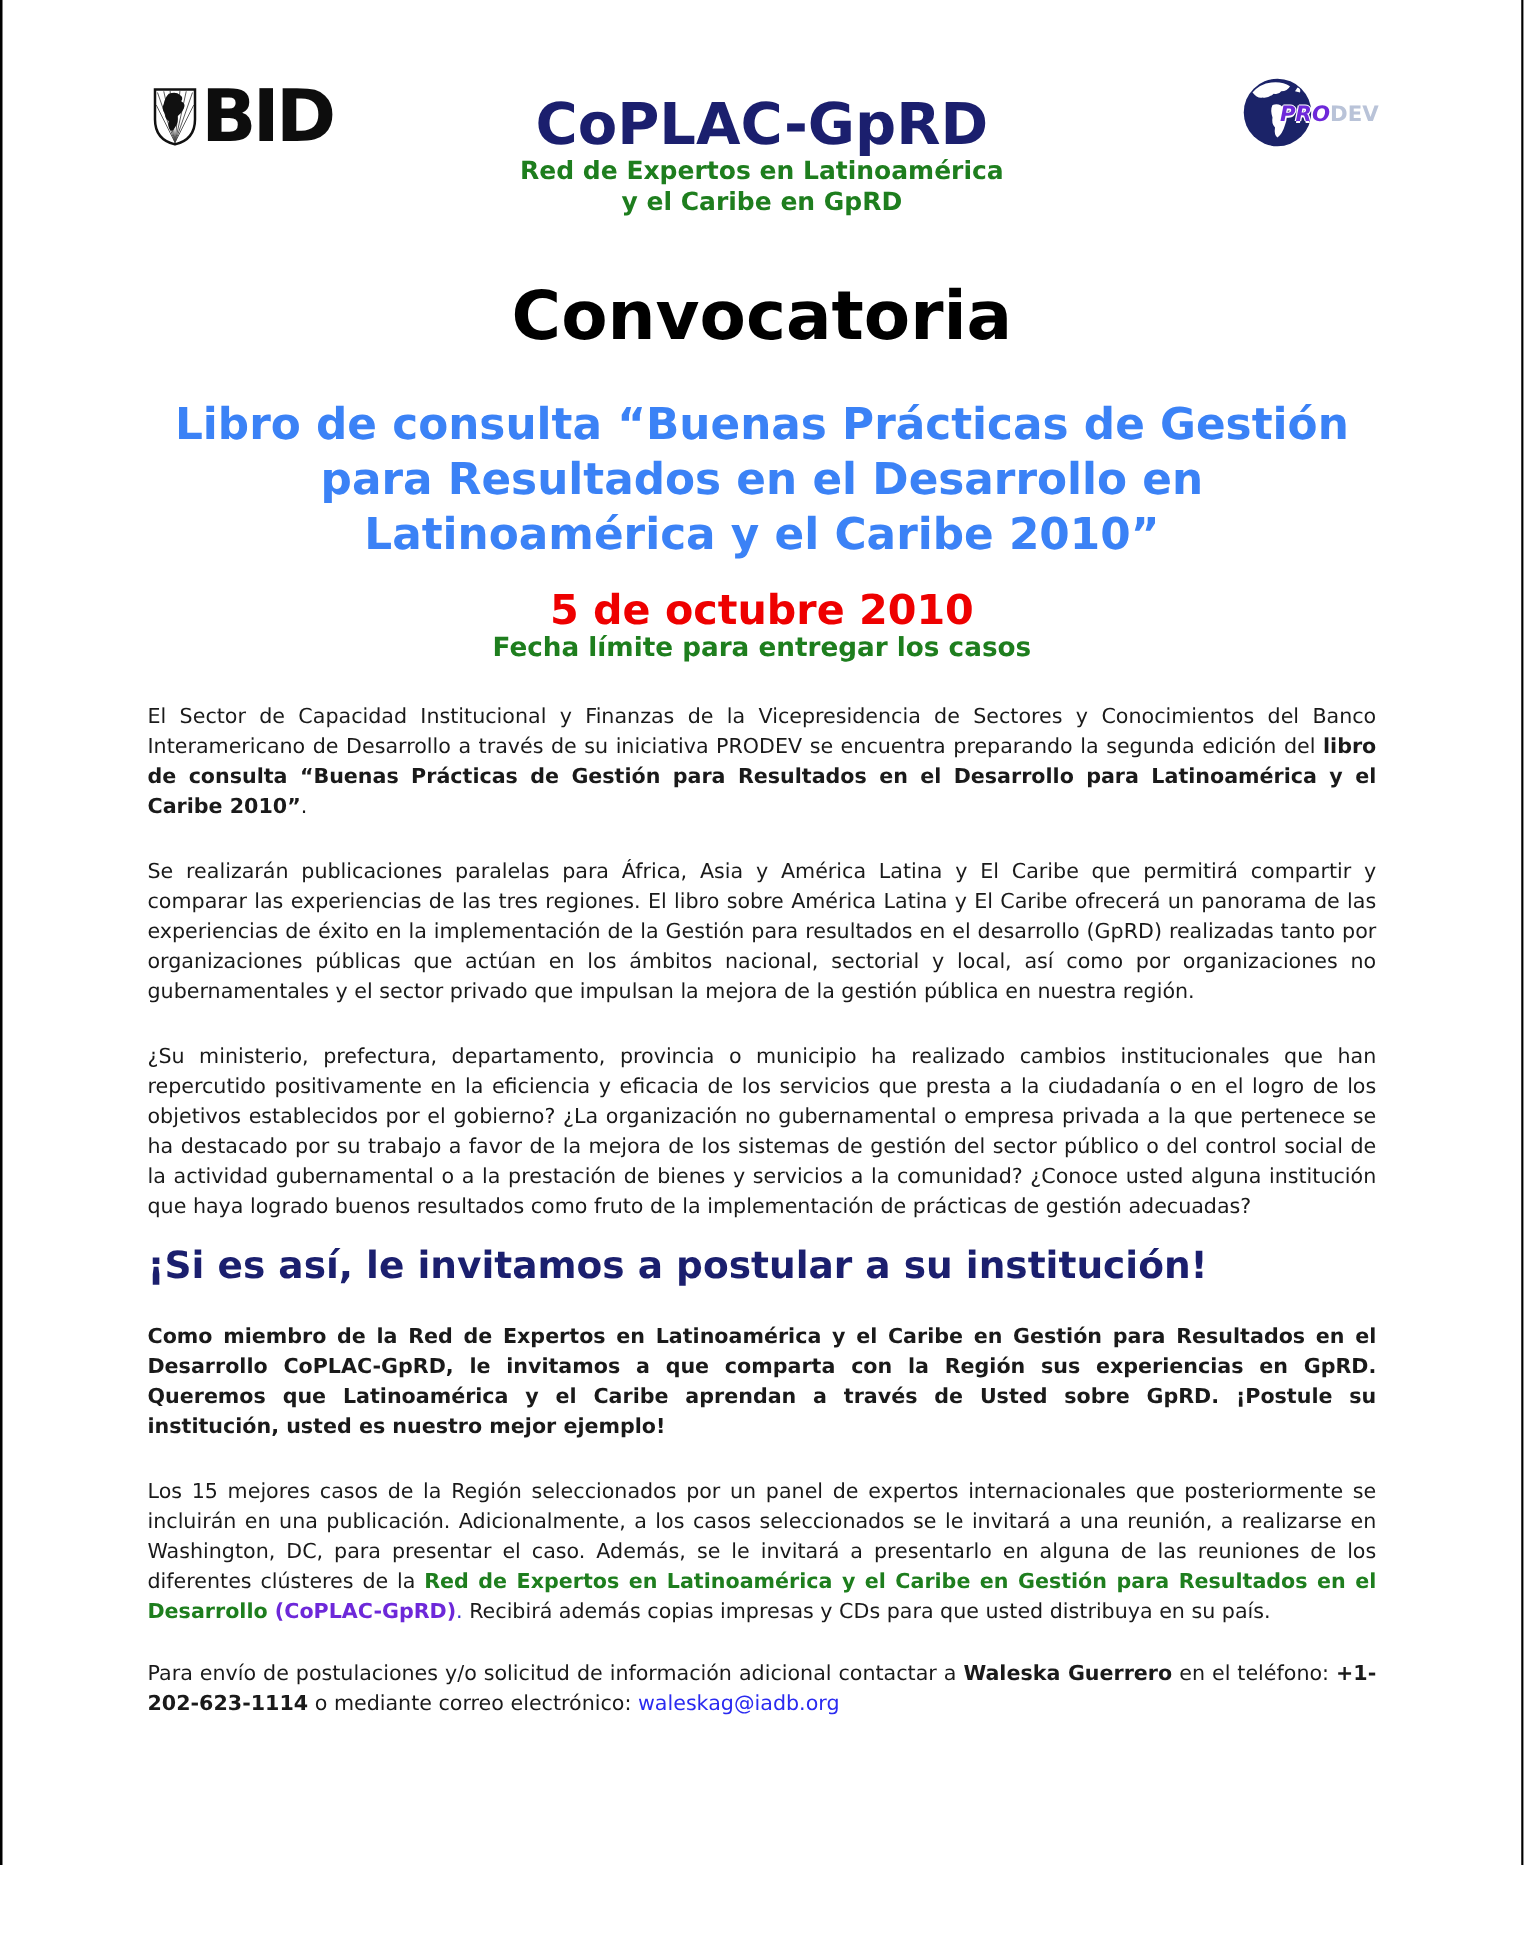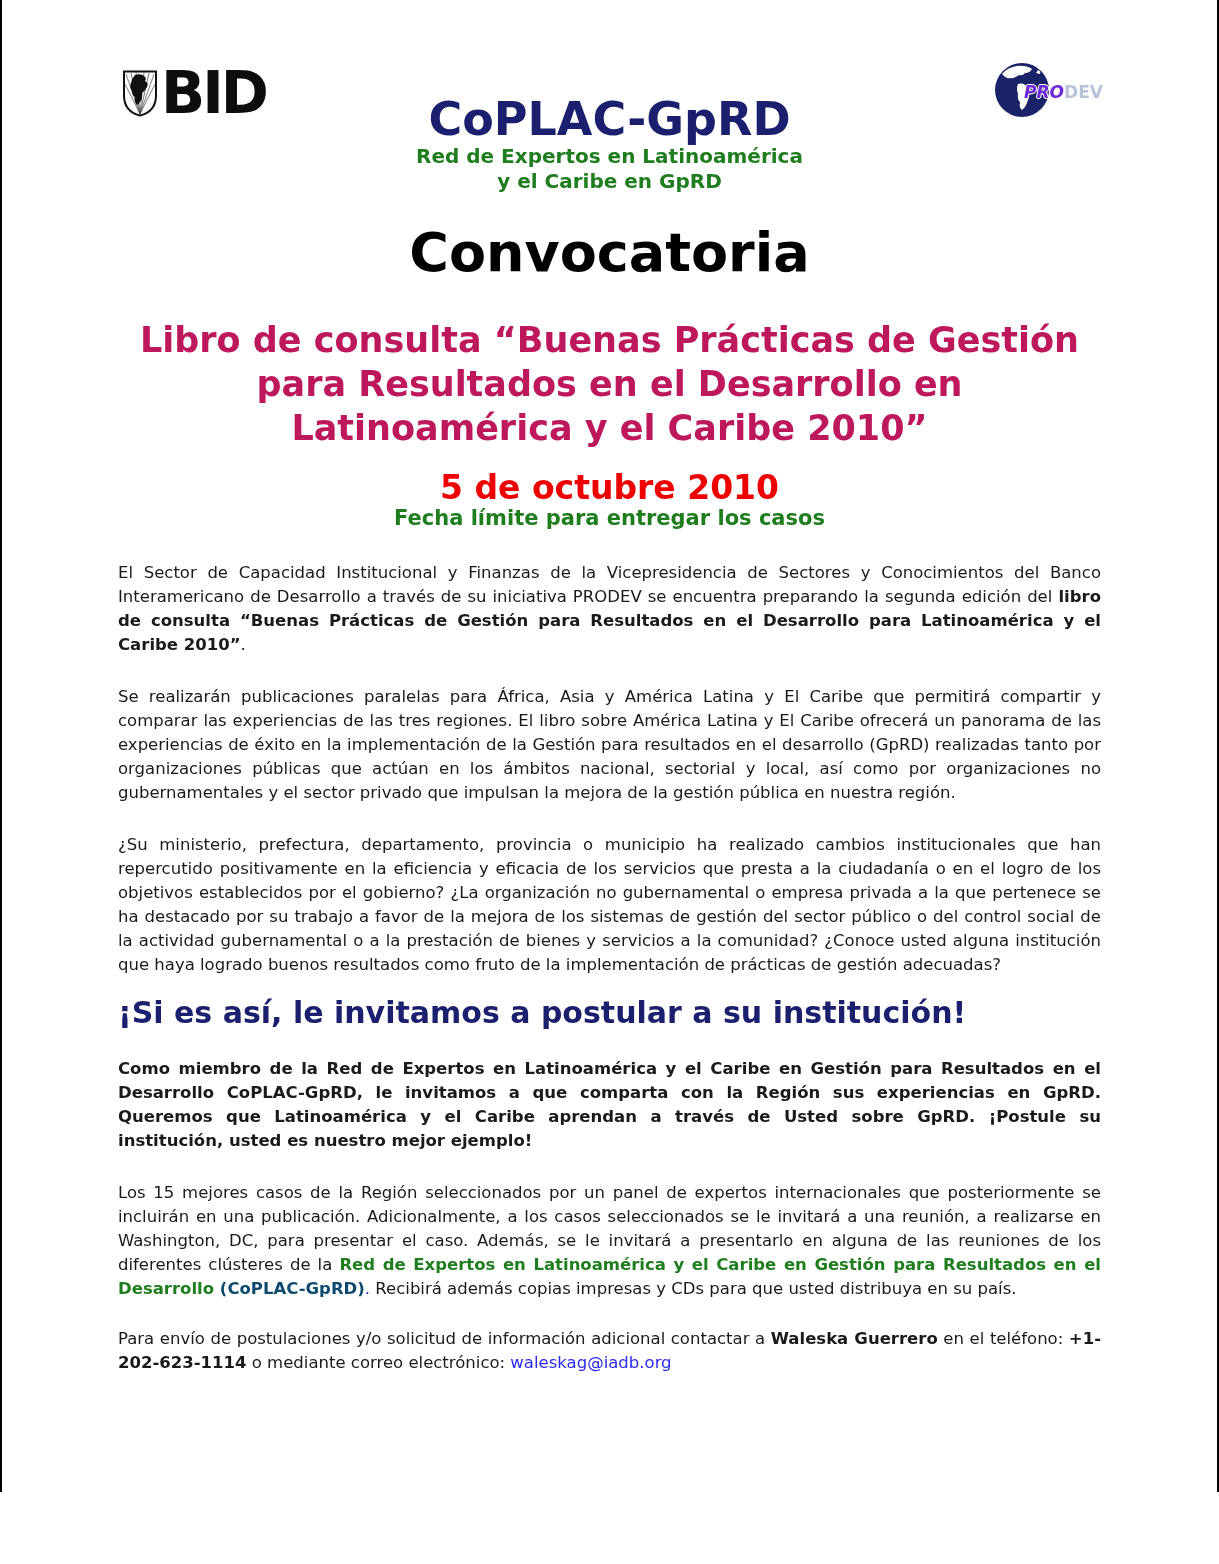--- a/index.html
+++ b/index.html
@@ -14,44 +14,44 @@
   .edge{position:absolute;top:0;bottom:0;width:2px;background:#000;}
   .edge-left{left:0;}
   .edge-right{right:0;}
 
   
   .header{position:relative;height:190px;}
   .bid-logo{position:absolute;left:122px;top:70px;display:flex;align-items:flex-start;gap:3px;}
   .bid-shield{width:36px;height:47px;display:block;}
   .bid-word{font-size:58px;line-height:47px;font-weight:bold;letter-spacing:-3px;color:#0d0d0d;}
   .network{position:absolute;left:0;right:0;top:74px;text-align:center;}
-  .network-title{font-size:46px;line-height:50px;font-weight:bold;color:#1b1f6e;margin-top:20px;}
+  .network-title{font-size:46px;line-height:50px;font-weight:bold;color:#1b1f6e;}
   .network-sub{font-size:20px;line-height:25px;font-weight:bold;color:#1e7e1e;}
   .prodev-logo{position:absolute;right:105px;top:62px;width:120px;height:60px;}
   .prodev-globe{position:absolute;left:0;top:0;width:56px;height:56px;}
   .prodev-word{position:absolute;left:30px;top:20px;font-size:17px;font-weight:bold;letter-spacing:0;white-space:nowrap;}
   .prodev-pro{color:#6d28d9;text-shadow:-1px 0 #fff,1px 0 #fff,0 -1px #fff,0 1px #fff;font-style:italic;}
   .prodev-dev{color:#b9c3d8;}
 
   
   .content{padding:0 118px;}
   .h-convocatoria{margin:35px 0 0;text-align:center;font-size:54px;line-height:56px;font-weight:bold;color:#000;}
-  .book-title{margin-top:37px;text-align:center;font-size:35px;line-height:44px;font-weight:bold;color:#be185d;}
+  .book-title{margin-top:37px;text-align:center;font-size:35px;line-height:44px;font-weight:bold;color:#3b82f6;}
   .date-line{margin-top:23px;text-align:center;font-size:33px;line-height:30px;font-weight:bold;color:#ee0000;}
   .deadline-note{margin-top:3px;text-align:center;font-size:21px;line-height:24px;font-weight:bold;color:#1e7e1e;}
   .para{margin:28px 0 0;font-size:16.5px;line-height:24px;text-align:justify;color:#1a1a1a;}
   .para-bold{font-weight:bold;}
   .invite-heading{margin-top:18px;text-align:left;font-size:30px;line-height:36px;font-weight:bold;color:#1b1f6e;}
   .para.after-heading{margin-top:26px;}
 
   
   .seg-plain{}
   .seg-bold{font-weight:bold;}
   .seg-green-bold{font-weight:bold;color:#1e7e1e;}
-  .seg-navy-bold{font-weight:bold;color:#0c4a6e;}
+  .seg-navy-bold{font-weight:bold;color:#6d28d9;}
   .seg-blue{color:#3333cc;}
   .seg-link{color:#2a2af0;text-decoration:none;cursor:pointer;}
 </style>
 </head>
 <body>
 
 <div class="page">
   <div class="edge edge-left"></div>
   <div class="edge edge-right"></div>
 

